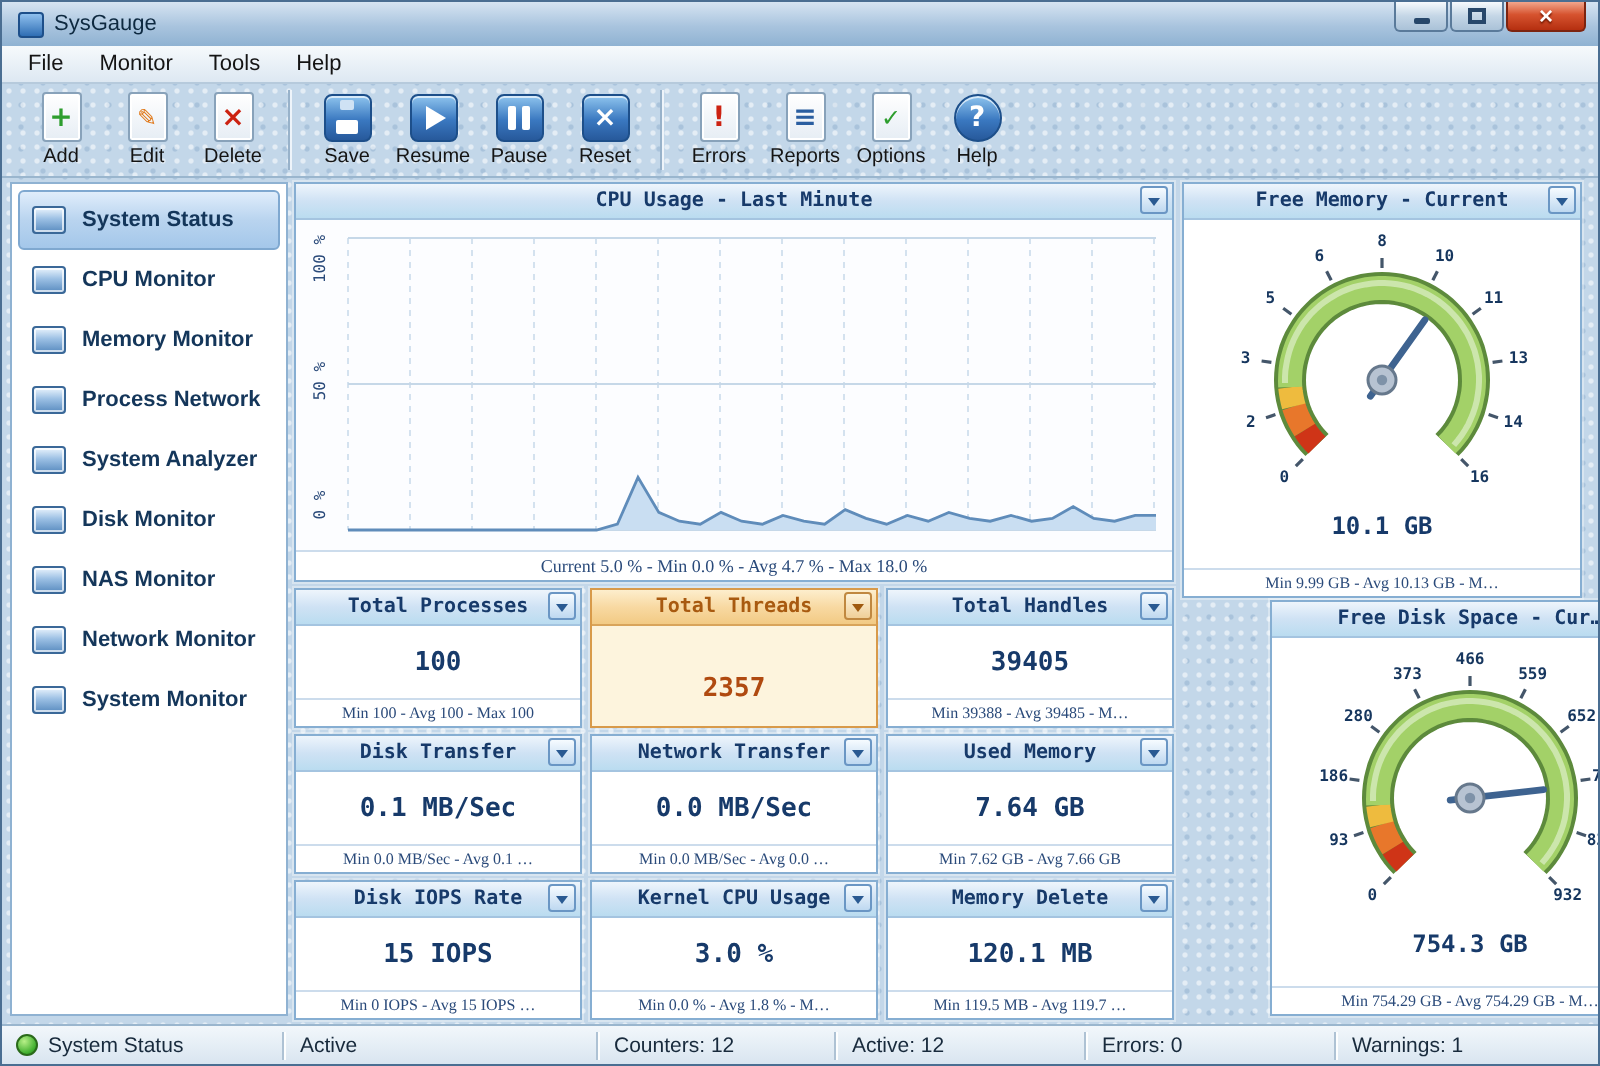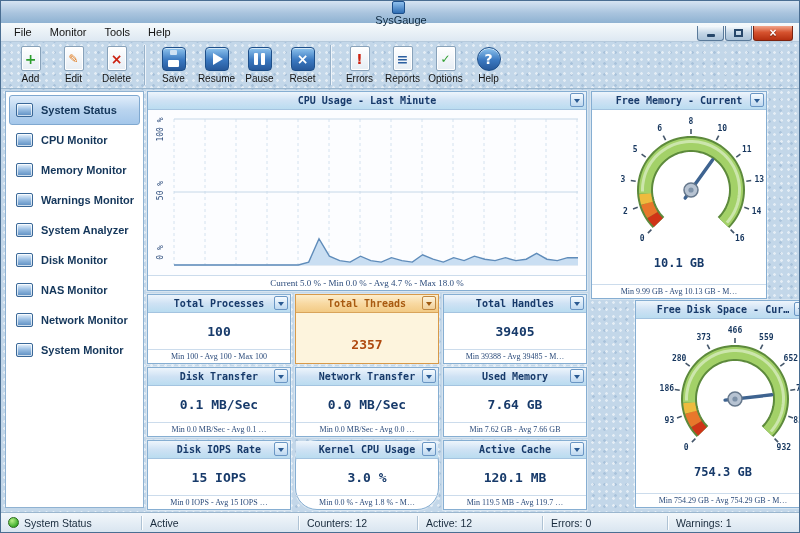--- a/index.html
+++ b/index.html
@@ -1,21 +1,21 @@
 <!DOCTYPE html>
 <html><head>
 <meta charset="utf-8">
 <style>
   *{margin:0;padding:0;box-sizing:border-box;}
   body{width:800px;height:533px;font-family:"Liberation Sans",sans-serif;font-size:11px;background:#888;}
   .window{position:relative;width:800px;height:533px;border:1px solid #4a6e92;box-shadow:inset 0 0 0 2px #9cbcd9;background:#bdd2e6;overflow:hidden;}
   .tex{background-color:#c3d7e9;background-image:radial-gradient(rgba(255,255,255,.55) 1px,transparent 1.6px),radial-gradient(rgba(110,148,186,.30) 1px,transparent 1.6px);background-size:7px 7px,11px 11px;background-position:0 0,4px 5px;}
 
   
-  .titlebar{height:22px;background:linear-gradient(#d6e4f2,#a9c4de 55%,#8fb2d2);display:flex;align-items:center;padding:0 6px 0 8px;flex-direction:column;}
+  .titlebar{height:22px;background:linear-gradient(#d6e4f2,#a9c4de 55%,#8fb2d2);display:flex;align-items:center;padding:0 6px 0 8px;}
   .app-icon{width:13px;height:13px;background:linear-gradient(#8fc0ee,#2f6eb4);border:1px solid #1d4f8a;border-radius:2px;margin-right:5px;flex:none;}
   .wtitle{font-size:11px;color:#0e2940;}
   .winbtns{margin-left:auto;display:flex;align-self:flex-start;}
   .winbtn{width:27px;height:15px;border:1px solid #5a7a9a;border-top:none;border-radius:0 0 3px 3px;background:linear-gradient(#f6fafd,#c4d6e6 50%,#aac2d8);display:flex;align-items:center;justify-content:center;margin-left:1px;}
   .winbtn.close{width:40px;background:linear-gradient(#f2a68c,#d6532f 45%,#b52f10);border-color:#7c2410;}
   .minbar{width:8px;height:3px;background:#27476a;border-radius:1px;margin-top:4px;}
   .maxbox{width:9px;height:8px;border:2px solid #27476a;background:transparent;}
   .closex{color:#fff;font-weight:bold;font-size:12px;line-height:11px;text-shadow:0 1px 1px #701800;}
 
   
@@ -62,21 +62,21 @@
   .metric.hl .pfoot{color:#8a5a20;border-top-color:#e8cfa0;}
   .metric.hl .pdrop{border-color:#c08840;background:linear-gradient(#fdf4dd,#f0cf98);}
   .metric.hl .dtri{border-top-color:#a05a10;}
 
   .cpu-panel{left:146px;top:2px;width:440px;height:200px;}
   .chart-area{flex:1;position:relative;background:#fcfdff;overflow:hidden;}
   .chart-area svg{display:block;}
   .ylab{position:absolute;left:-5px;width:34px;text-align:center;transform:rotate(-90deg);font-family:"DejaVu Sans Mono",monospace;font-size:8px;color:#2a4a7a;}
   .cpu-foot{height:15px;font-size:9px;}
 
-  .gauge-panel{left:590px;width:176px;}
+  .gauge-panel{left:590px;width:200px;}
   .gp0{top:2px;height:208px;}
   .gp1{top:211px;height:208px;margin-left:44px;}
   .gvalue{height:18px;flex:none;display:flex;align-items:center;justify-content:center;font-family:"DejaVu Sans Mono",monospace;font-weight:bold;font-size:12px;color:#173a6a;}
   .gauge-svg{flex:none;margin-top:2px;}
   .gspacer{flex:1;}
 
   
   .statusbar{height:20px;background:linear-gradient(#f2f7fb,#d9e5f0);border-top:1px solid #9ab6ce;display:flex;align-items:center;font-size:10.5px;color:#182a3c;}
   .sb-seg{display:flex;align-items:center;gap:5px;padding:0 7px;height:100%;white-space:nowrap;overflow:hidden;}
   .sb-div{width:0;height:14px;border-left:1px solid #aec2d4;border-right:1px solid #fdfefe;flex:none;}
@@ -218,21 +218,21 @@
       <div class="side-item">
         <span class="side-icon"></span>
         <span>CPU Monitor</span>
       </div>
       <div class="side-item">
         <span class="side-icon"></span>
         <span>Memory Monitor</span>
       </div>
       <div class="side-item">
         <span class="side-icon"></span>
-        <span>Warnings Monitor</span>
+        <span>Process Network</span>
       </div>
       <div class="side-item">
         <span class="side-icon"></span>
         <span>System Analyzer</span>
       </div>
       <div class="side-item">
         <span class="side-icon"></span>
         <span>Disk Monitor</span>
       </div>
       <div class="side-item">
@@ -438,33 +438,33 @@
     <div class="panel metric" style="left:146px;top:351px;width:144px;height:70px;">
       <div class="phead">
           <span class="ptitle">Disk IOPS Rate</span>
         <div class="pdrop">
             <span class="dtri"></span>
           </div>
         </div>
       <div class="pvalue">15 IOPS</div>
       <div class="pfoot">Min 0 IOPS - Avg 15 IOPS …</div>
     </div>
-    <div class="panel metric" style="left:294px;top:351px;width:144px;height:70px;border-radius:22px;">
+    <div class="panel metric" style="left:294px;top:351px;width:144px;height:70px;">
       <div class="phead">
           <span class="ptitle">Kernel CPU Usage</span>
         <div class="pdrop">
             <span class="dtri"></span>
           </div>
         </div>
       <div class="pvalue">3.0 %</div>
       <div class="pfoot">Min 0.0 % - Avg 1.8 % - M…</div>
     </div>
     <div class="panel metric" style="left:442px;top:351px;width:144px;height:70px;">
       <div class="phead">
-          <span class="ptitle">Active Cache</span>
+          <span class="ptitle">Memory Delete</span>
         <div class="pdrop">
             <span class="dtri"></span>
           </div>
         </div>
       <div class="pvalue">120.1 MB</div>
       <div class="pfoot">Min 119.5 MB - Avg 119.7 …</div>
     </div>
 
   </div>
 

